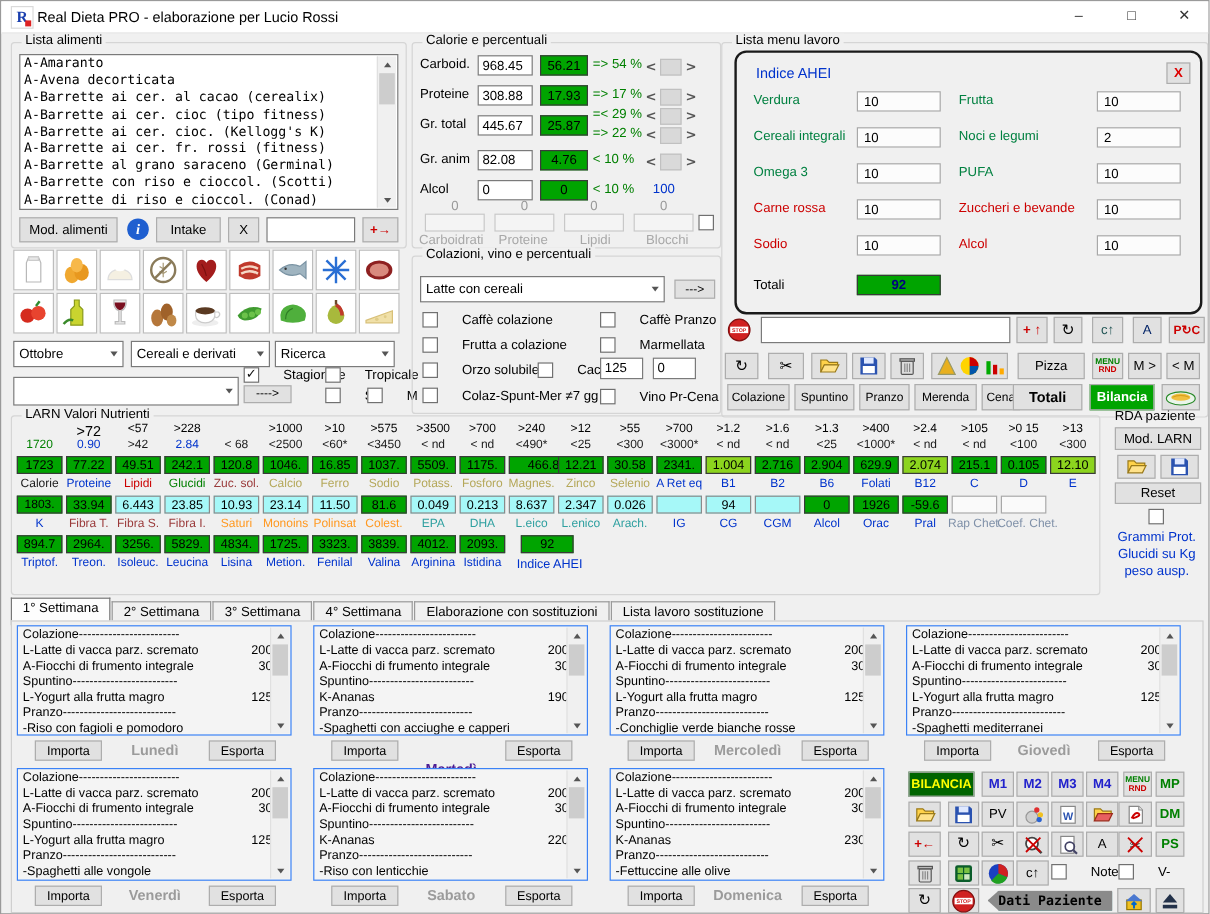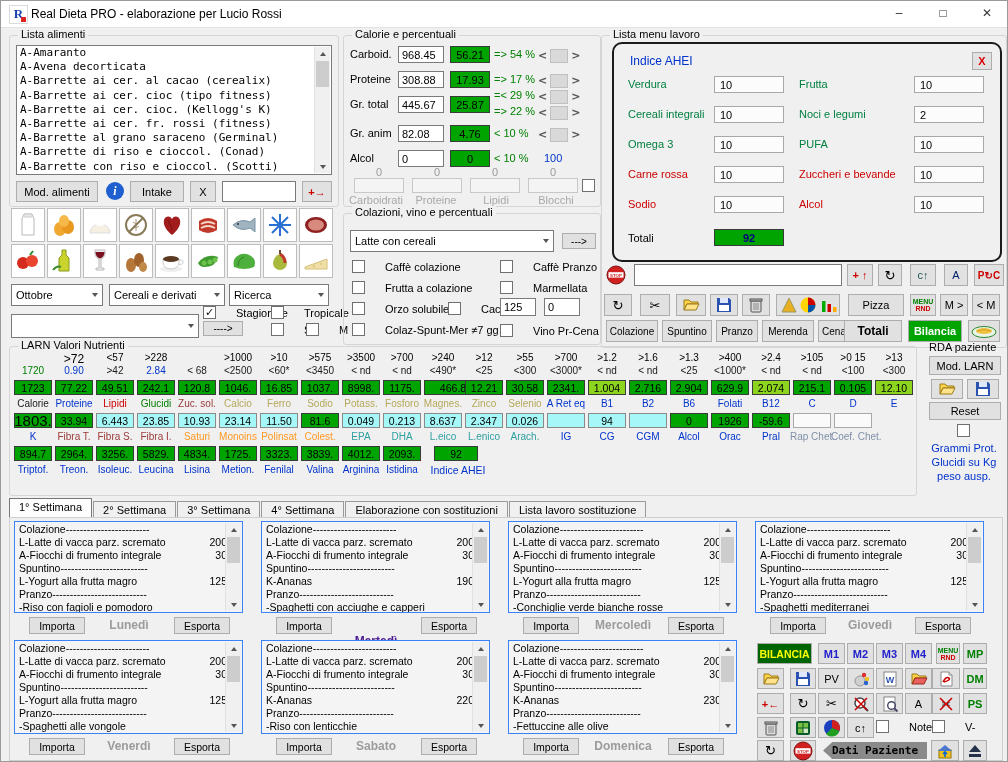--- a/index.html
+++ b/index.html
@@ -91,22 +91,22 @@
   <div class="gb" style="left:8px;top:34px;width:328px;height:170px">
     <span class="lg">Lista alimenti</span>
     <div id="food-list" class="listbox" style="left:6px;top:9px;width:316px;height:130px;padding-right:16px">
         <div class="fli">A-Amaranto</div>
         <div class="fli">A-Avena decorticata</div>
         <div class="fli">A-Barrette ai cer. al cacao (cerealix)</div>
         <div class="fli">A-Barrette ai cer. cioc (tipo fitness)</div>
         <div class="fli">A-Barrette ai cer. cioc. (Kellogg's K)</div>
         <div class="fli">A-Barrette ai cer. fr. rossi (fitness)</div>
         <div class="fli">A-Barrette al grano saraceno (Germinal)</div>
+        <div class="fli">A-Barrette con riso e cioccol. (Scotti)</div>
         <div class="fli">A-Barrette di riso e cioccol. (Conad)</div>
-        <div class="fli">A-Barrette con riso e cioccol. (Scotti)</div>
         <div class="sb">
           <div class="sba">
             <span class="tri-u"></span>
           </div>
           <div class="sbt"></div>
           <div class="sba sbb">
             <span class="tri-d"></span>
           </div>
         </div>
       </div>
@@ -500,21 +500,21 @@
         </svg>
       </div>
   </div>
 
   <div class="gb" style="left:8px;top:345px;width:906px;height:148px">
     <span class="lg">LARN Valori Nutrienti</span>
     <div id="larn-grid" class="abs" style="left:0;top:0;right:0;bottom:0">
         <div style="position: absolute; left: 4px; top: 18px; width: 38px; text-align: center; font-size: 10px; white-space: nowrap; color: rgb(0, 128, 0);">1720</div>
         <div class="gbx" style="left: 4px; top: 33px; width: 38px; height: 15px; font-size: 10.5px;">1723</div>
         <div style="position: absolute; left: 2px; top: 51px; width: 42px; text-align: center; font-size: 10px; white-space: nowrap; color: rgb(26, 26, 26);">Calorie</div>
-        <div class="gbx" style="left: 4px; top: 66px; width: 38px; height: 15px; font-size: 15px;">1803.</div>
+        <div class="gbx" style="left: 4px; top: 66px; width: 38px; height: 15px; font-size: 10px;">1803.</div>
         <div style="position: absolute; left: 1px; top: 84px; width: 44px; text-align: center; font-size: 10px; white-space: nowrap; color: rgb(0, 51, 204);">K</div>
         <div class="gbx" style="left: 4px; top: 99px; width: 38px; height: 15px; font-size: 10.5px;">894.7</div>
         <div style="position: absolute; left: 1px; top: 117px; width: 44px; text-align: center; font-size: 10px; white-space: nowrap; color: rgb(0, 51, 204);">Triptof.</div>
         <div style="position: absolute; left: 45px; top: 5px; width: 38px; text-align: center; font-size: 12px; white-space: nowrap;">&gt;72</div>
         <div style="position: absolute; left: 45px; top: 18px; width: 38px; text-align: center; font-size: 10px; white-space: nowrap; color: rgb(0, 51, 204);">0.90</div>
         <div class="gbx" style="left: 45px; top: 33px; width: 38px; height: 15px; font-size: 10.5px;">77.22</div>
         <div style="position: absolute; left: 43px; top: 51px; width: 42px; text-align: center; font-size: 10px; white-space: nowrap; color: rgb(0, 51, 204);">Proteine</div>
         <div class="gbx" style="left: 45px; top: 66px; width: 38px; height: 15px; font-size: 10.5px;">33.94</div>
         <div style="position: absolute; left: 42px; top: 84px; width: 44px; text-align: center; font-size: 10px; white-space: nowrap; color: rgb(154, 58, 58);">Fibra T.</div>
         <div class="gbx" style="left: 45px; top: 99px; width: 38px; height: 15px; font-size: 10.5px;">2964.</div>
@@ -561,21 +561,21 @@
         <div style="position: absolute; left: 291px; top: 5px; width: 38px; text-align: center; font-size: 10px; white-space: nowrap;">&gt;575</div>
         <div style="position: absolute; left: 291px; top: 18px; width: 38px; text-align: center; font-size: 10px; white-space: nowrap; color: rgb(26, 26, 26);">&lt;3450</div>
         <div class="gbx" style="left: 291px; top: 33px; width: 38px; height: 15px; font-size: 10.5px;">1037.</div>
         <div style="position: absolute; left: 289px; top: 51px; width: 42px; text-align: center; font-size: 10px; white-space: nowrap; color: rgb(181, 168, 90);">Sodio</div>
         <div class="gbx" style="left: 291px; top: 66px; width: 38px; height: 15px; font-size: 10.5px;">81.6</div>
         <div style="position: absolute; left: 288px; top: 84px; width: 44px; text-align: center; font-size: 10px; white-space: nowrap; color: rgb(255, 153, 34);">Colest.</div>
         <div class="gbx" style="left: 291px; top: 99px; width: 38px; height: 15px; font-size: 10.5px;">3839.</div>
         <div style="position: absolute; left: 288px; top: 117px; width: 44px; text-align: center; font-size: 10px; white-space: nowrap; color: rgb(0, 51, 204);">Valina</div>
         <div style="position: absolute; left: 332px; top: 5px; width: 38px; text-align: center; font-size: 10px; white-space: nowrap;">&gt;3500</div>
         <div style="position: absolute; left: 332px; top: 18px; width: 38px; text-align: center; font-size: 10px; white-space: nowrap; color: rgb(26, 26, 26);">&lt; nd</div>
-        <div class="gbx" style="left: 332px; top: 33px; width: 38px; height: 15px; font-size: 10.5px;">8998.</div>
+        <div class="gbx" style="left: 332px; top: 33px; width: 38px; height: 15px; font-size: 10.5px;">5509.</div>
         <div style="position: absolute; left: 330px; top: 51px; width: 42px; text-align: center; font-size: 10px; white-space: nowrap; color: rgb(181, 168, 90);">Potass.</div>
         <div class="gbx cybx" style="left: 332px; top: 66px; width: 38px; height: 15px; font-size: 10.5px;">0.049</div>
         <div style="position: absolute; left: 329px; top: 84px; width: 44px; text-align: center; font-size: 10px; white-space: nowrap; color: rgb(47, 160, 160);">EPA</div>
         <div class="gbx" style="left: 332px; top: 99px; width: 38px; height: 15px; font-size: 10.5px;">4012.</div>
         <div style="position: absolute; left: 329px; top: 117px; width: 44px; text-align: center; font-size: 10px; white-space: nowrap; color: rgb(0, 51, 204);">Arginina</div>
         <div style="position: absolute; left: 373px; top: 5px; width: 38px; text-align: center; font-size: 10px; white-space: nowrap;">&gt;700</div>
         <div style="position: absolute; left: 373px; top: 18px; width: 38px; text-align: center; font-size: 10px; white-space: nowrap; color: rgb(26, 26, 26);">&lt; nd</div>
         <div class="gbx" style="left: 373px; top: 33px; width: 38px; height: 15px; font-size: 10.5px;">1175.</div>
         <div style="position: absolute; left: 371px; top: 51px; width: 42px; text-align: center; font-size: 10px; white-space: nowrap; color: rgb(181, 168, 90);">Fosforo</div>
         <div class="gbx cybx" style="left: 373px; top: 66px; width: 38px; height: 15px; font-size: 10.5px;">0.213</div>

